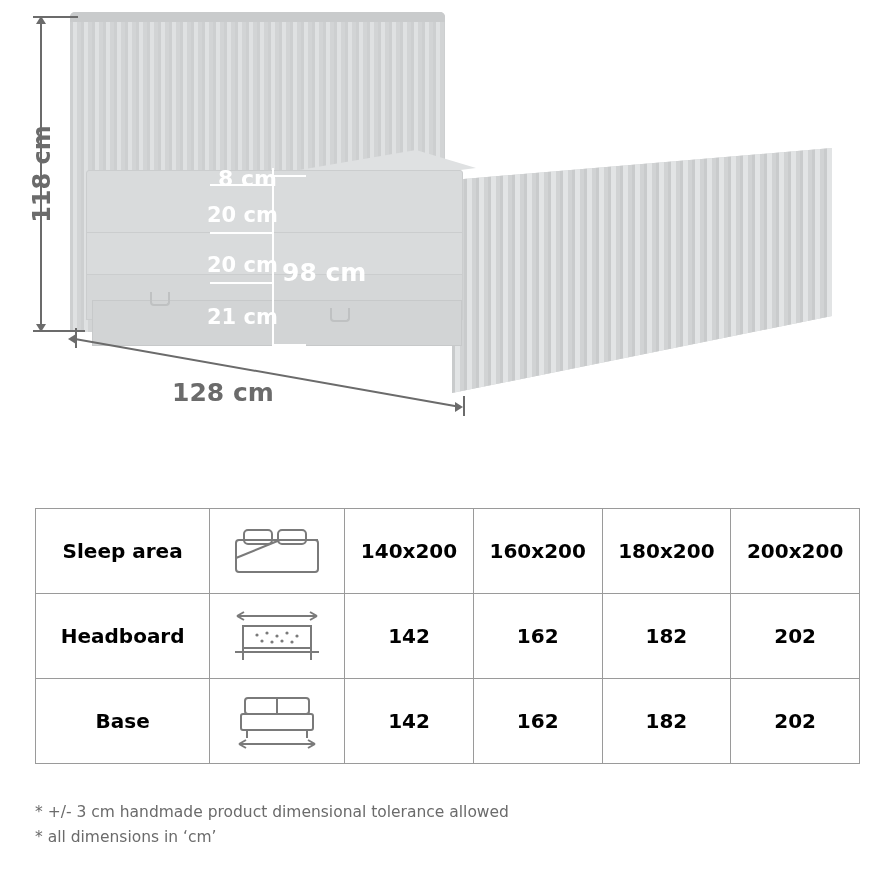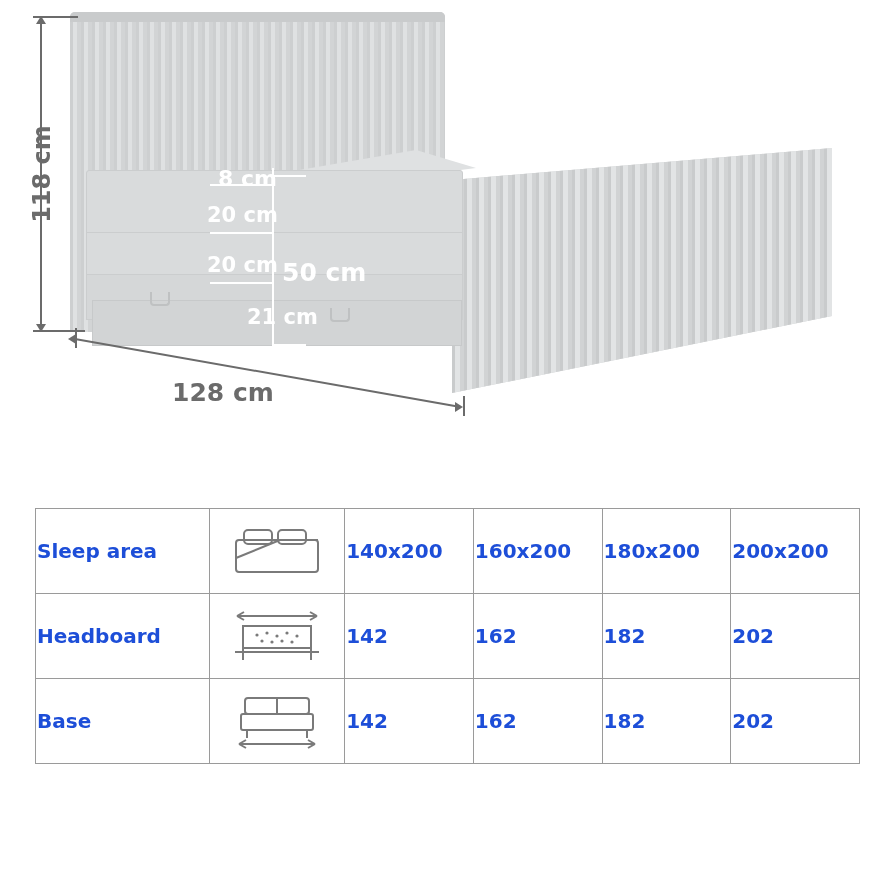--- a/index.html
+++ b/index.html
@@ -90,26 +90,26 @@
   .wline{position:absolute;background:#ffffff;}
   .wlabel{position:absolute;color:#ffffff;font-weight:bold;white-space:nowrap;}
 
   
   .table{
     position:absolute;left:35px;top:508px;width:825px;
     border-collapse:collapse;
   }
   .table td{
     border:1.5px solid #9a9a9a;
-    text-align:left;
+    text-align:center;
     vertical-align:middle;
     height:82px;
     font-size:20px;
     font-weight:bold;
-    color:#1d4ed8;
+    color:#000000;
   }
   .c-label{width:175px;}
   .c-icon{width:135px;}
   .c-val{width:128px;}
 
   .notes{
     position:absolute;left:35px;top:800px;font-size:15.5px;color:#6b6b6b;
     line-height:1.6;font-weight:normal;
   }
   .notes div{white-space:nowrap;}
@@ -152,25 +152,25 @@
 
     <div class="wline" style="left:272px;top:168px;width:1.5px;height:178px;"></div>
 
     <div class="wline" style="left:210px;top:184px;width:62px;height:1.5px;"></div>
     <div class="wline" style="left:210px;top:232px;width:62px;height:1.5px;"></div>
     <div class="wline" style="left:210px;top:282px;width:62px;height:1.5px;"></div>
 
     <div class="wlabel" style="left:218px;top:166px;font-size:22px;">8 cm</div>
     <div class="wlabel" style="left:207px;top:203px;font-size:21px;">20 cm</div>
     <div class="wlabel" style="left:207px;top:253px;font-size:21px;">20 cm</div>
-    <div class="wlabel" style="left:207px;top:305px;font-size:21px;margin-left:40px;">21 cm</div>
+    <div class="wlabel" style="left:207px;top:305px;font-size:21px;">21 cm</div>
 
     <div class="wline" style="left:272px;top:175px;width:34px;height:1.5px;"></div>
     <div class="wline" style="left:272px;top:344px;width:34px;height:1.5px;"></div>
-    <div class="wlabel" style="left:282px;top:258px;font-size:25px;">50 cm</div>
+    <div class="wlabel" style="left:282px;top:258px;font-size:25px;">98 cm</div>
   </div>
 
   <table class="table">
     <tbody>
         <tr>
       <td class="c-label">Sleep area</td>
       <td class="c-icon">
         <svg width="86" height="46" viewBox="0 0 86 46">
           <rect x="2" y="12" width="82" height="32" rx="3" fill="none" stroke="#7a7a7a" stroke-width="2"></rect>
           <rect x="10" y="2" width="28" height="14" rx="4" fill="none" stroke="#7a7a7a" stroke-width="2"></rect>
@@ -224,14 +224,18 @@
         </svg>
       </td>
       <td class="c-val">142</td>
       <td class="c-val">162</td>
       <td class="c-val">182</td>
       <td class="c-val">202</td>
     </tr>
   </tbody>
     </table>
 
+  <div class="notes">
+    <div>* +/- 3 cm handmade product dimensional tolerance allowed</div>
+    <div>* all dimensions in ‘cm’</div>
+  </div>
 
 </div>
 
 </body></html>

